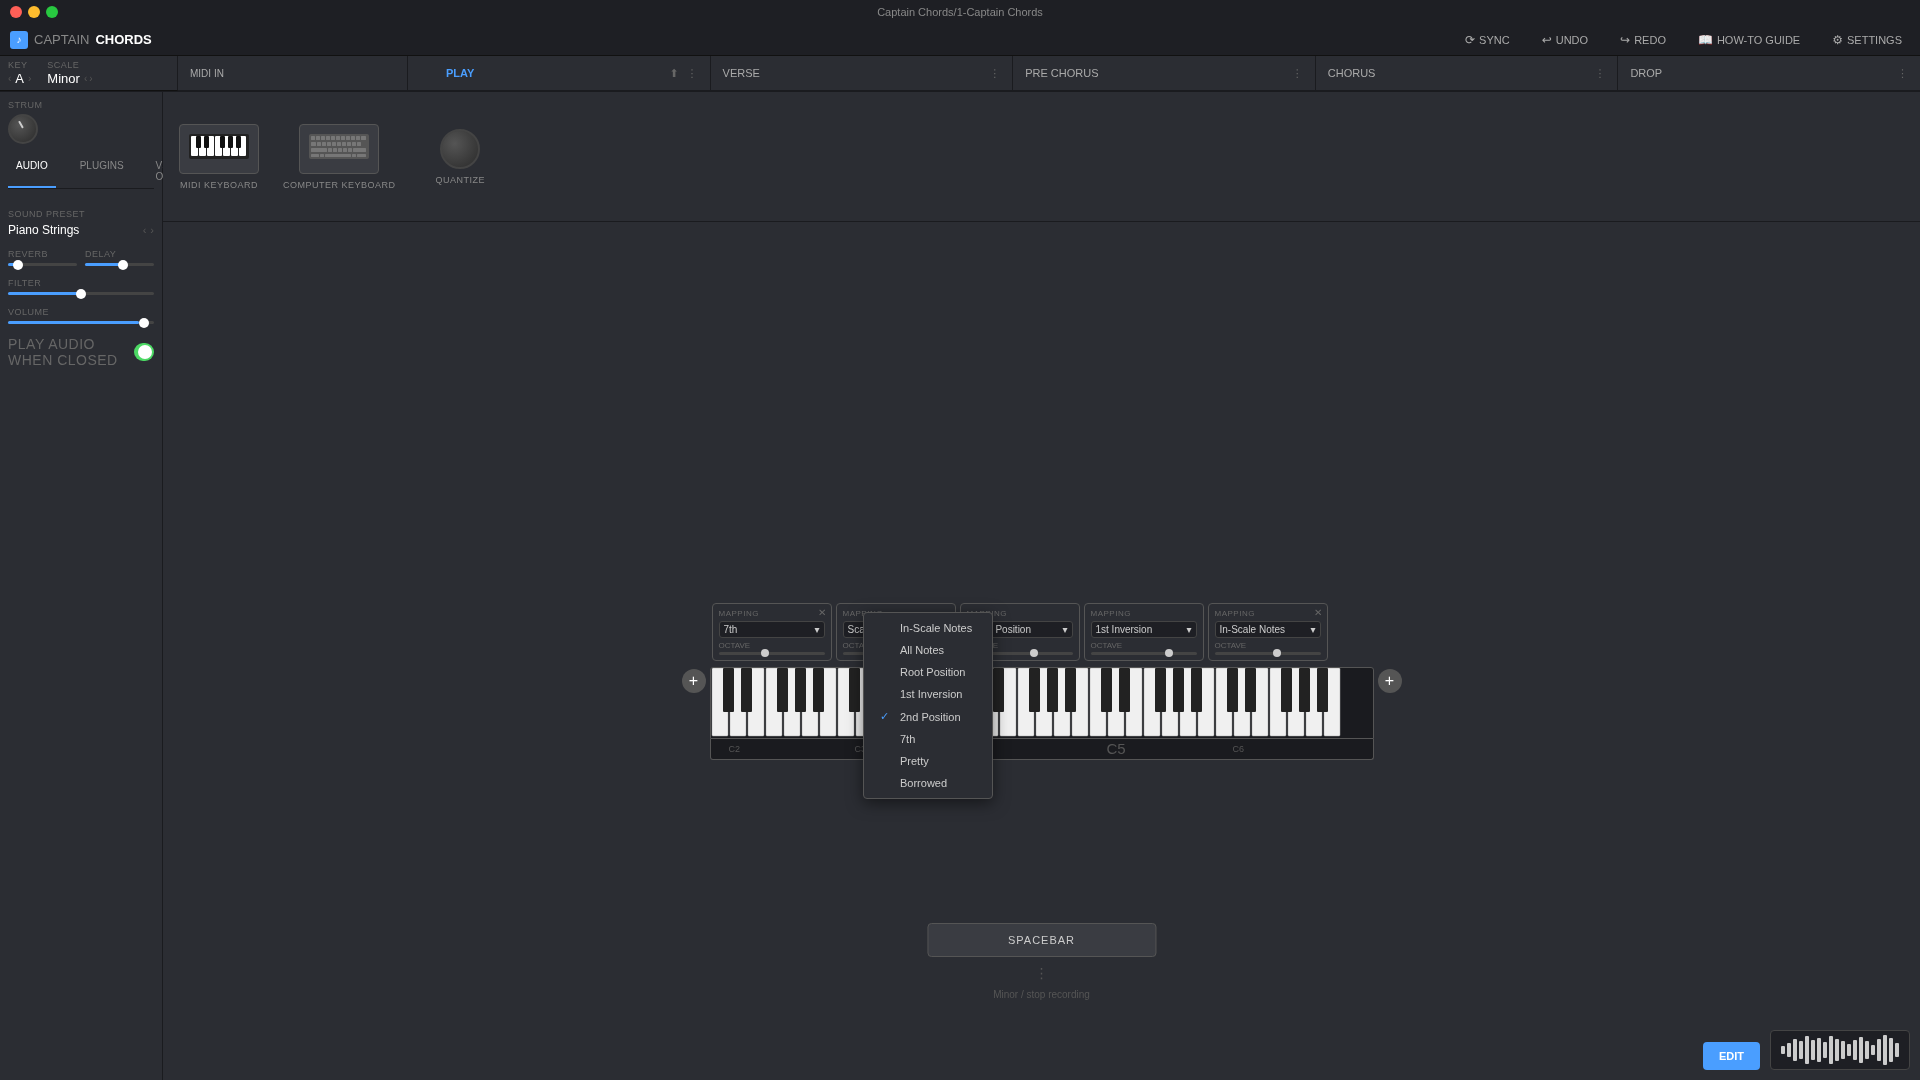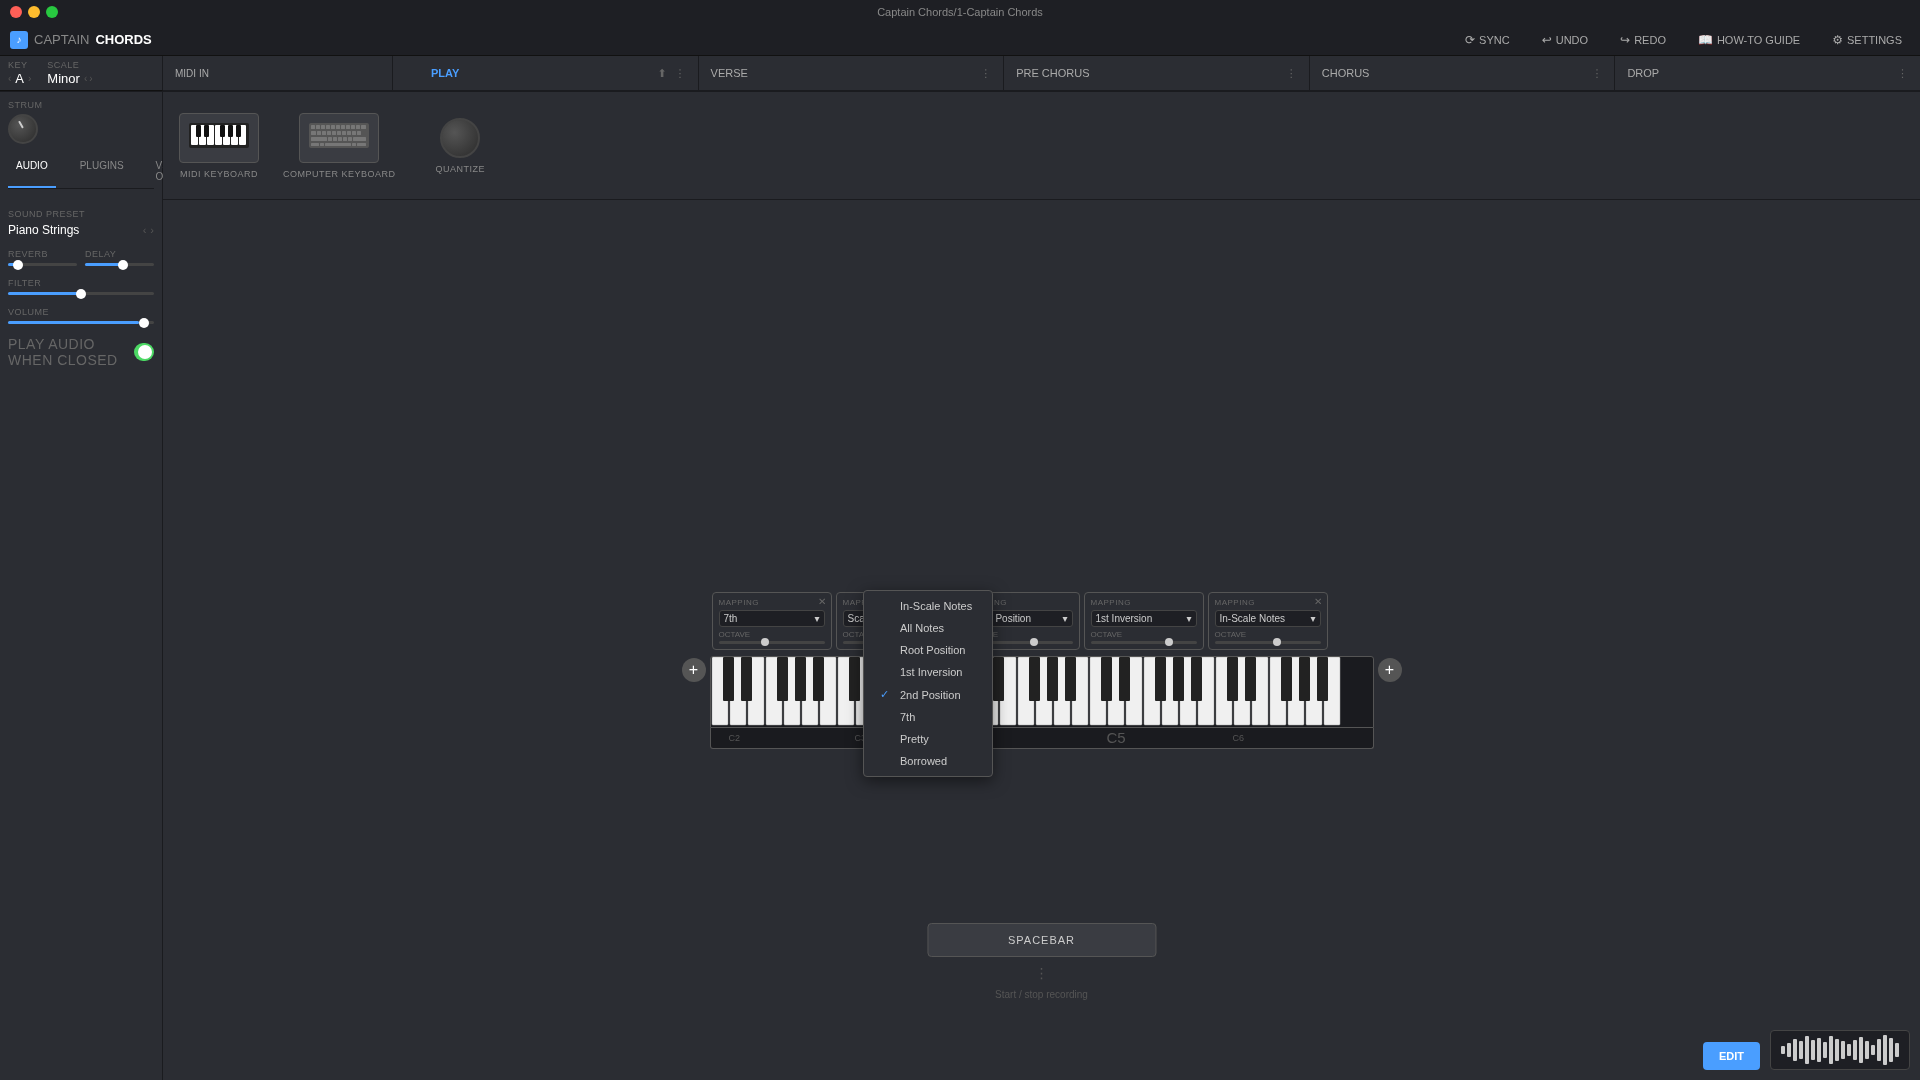--- a/index.html
+++ b/index.html
@@ -68,21 +68,21 @@
     .toolbar-logo .logo-chords { color: #fff; font-weight: bold; }
     .toolbar-spacer { flex: 1; }
     .toolbar-btn {
       display: flex; align-items: center; gap: 4px;
       color: #aaa; font-size: 11px; cursor: pointer;
       padding: 4px 8px; border-radius: 3px;
     }
     .toolbar-btn .icon { font-size: 12px; }
 
     .key-scale-section {
-      width: 163px;
+      width: 178px;
       display: flex;
       align-items: center;
       padding: 0 8px;
       gap: 16px;
       flex-shrink: 0;
       border-right: 1px solid #1a1b1f;
       border-bottom: 1px solid #111;
     }
     .key-scale-group { display: flex; flex-direction: column; gap: 1px; }
     .ks-label { font-size: 9px; color: #666; text-transform: uppercase; letter-spacing: 0.5px; }
@@ -529,21 +529,21 @@
     </div>
 
     <div class="toggle-row">
       <div class="toggle-label">PLAY AUDIO WHEN CLOSED</div>
       <div class="toggle"></div>
     </div>
   </div>
 
   <div class="content-area">
 
-    <div style="height:108px; background:#2b2d33; border-bottom:1px solid #1a1b1f; display:flex; align-items:center; padding:0 16px; gap:24px;">
+    <div style="height:130px; background:#2b2d33; border-bottom:1px solid #1a1b1f; display:flex; align-items:center; padding:0 16px; gap:24px;">
       <div class="keyboard-option">
         <div class="keyboard-icon">
           <svg viewBox="0 0 60 30">
             <rect x="0" y="0" width="60" height="25" fill="#222" rx="2"></rect>
 
             <rect x="2" y="2" width="7" height="20" fill="#fff" rx="1"></rect>
             <rect x="10" y="2" width="7" height="20" fill="#fff" rx="1"></rect>
             <rect x="18" y="2" width="7" height="20" fill="#fff" rx="1"></rect>
             <rect x="26" y="2" width="7" height="20" fill="#fff" rx="1"></rect>
             <rect x="34" y="2" width="7" height="20" fill="#fff" rx="1"></rect>
@@ -785,21 +785,21 @@
         </div>
         <div class="dropdown-item">
           <span class="check"></span>
           <span>Borrowed</span>
         </div>
       </div>
 
       <div class="spacebar-area">
         <button class="spacebar-btn">SPACEBAR</button>
         <span class="spacebar-dots">⋮</span>
-        <span class="spacebar-hint">Start / stop recording</span>
+        <span class="spacebar-hint">Minor / stop recording</span>
       </div>
 
     </div>
 
   </div>
 </div>
 
 <div class="edit-btn">EDIT</div>
 
 <div class="waveform-mini">

